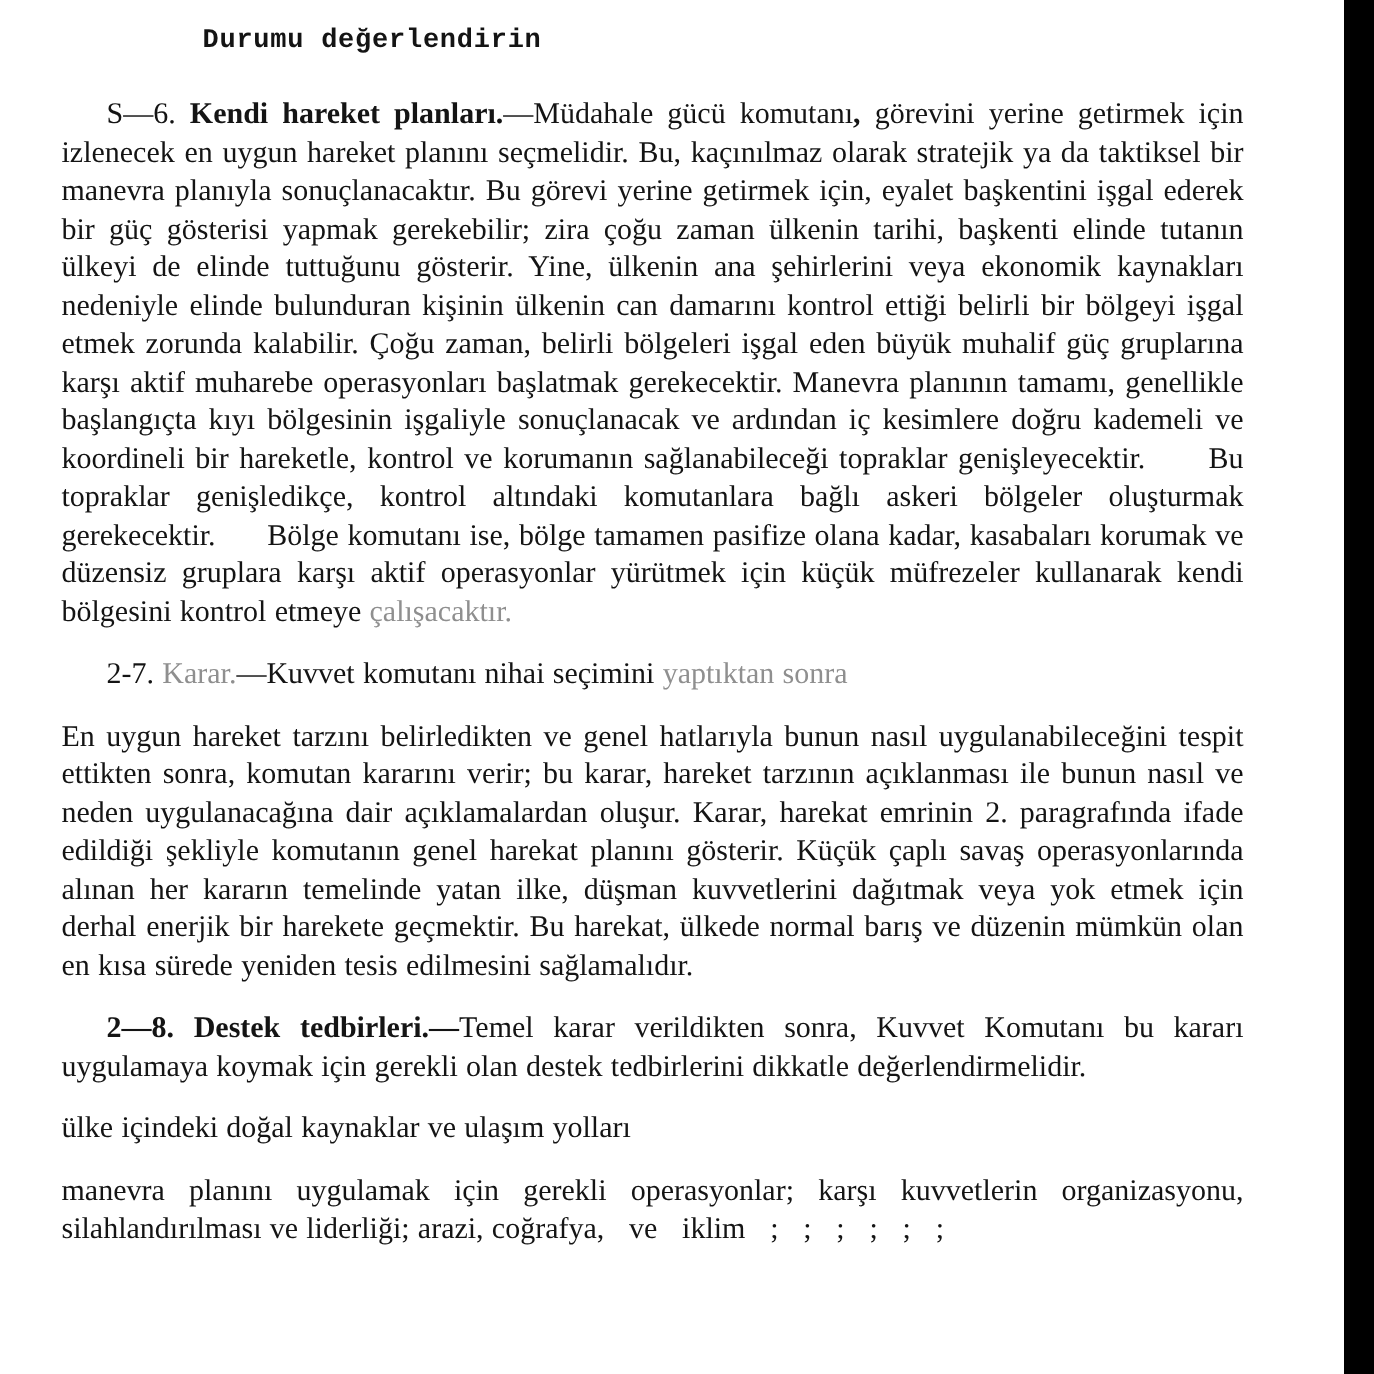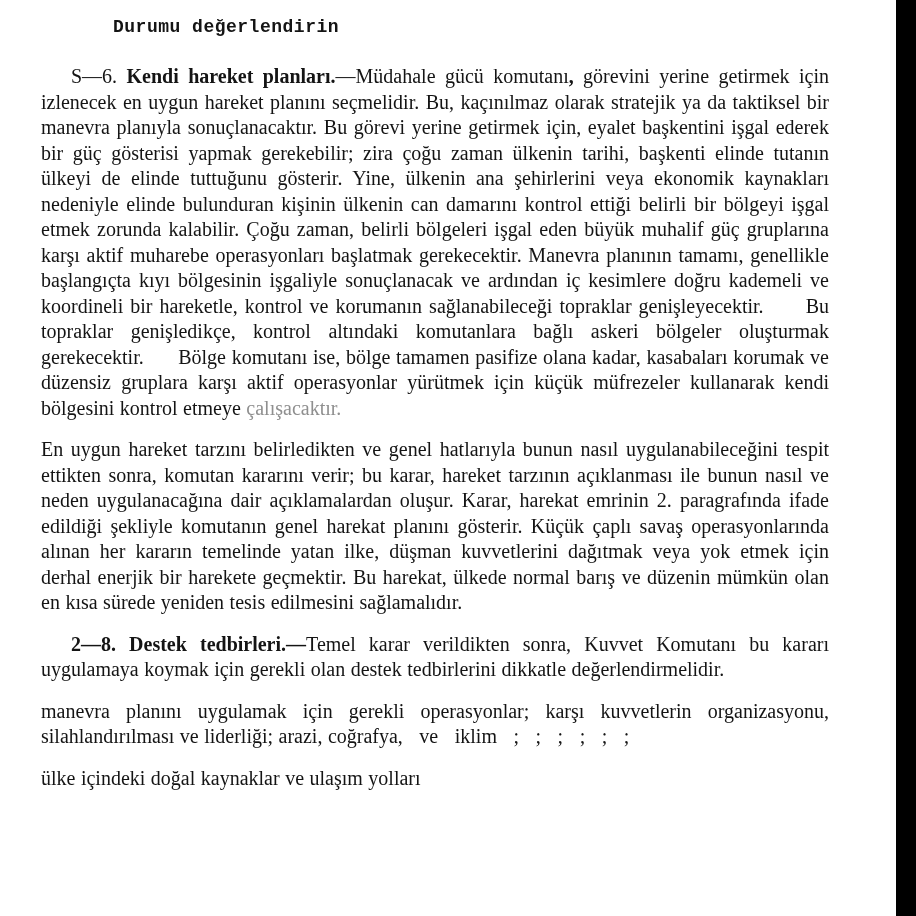--- a/index.html
+++ b/index.html
@@ -21,21 +21,21 @@
     position: absolute;
     left: 25px; top: 14px;
     width: 820px;
   }
   .doc-heading {
     font-family: "Liberation Mono", "DejaVu Sans Mono", monospace;
     font-weight: bold;
     font-size: 18px;
     line-height: 26px;
     letter-spacing: 0.5px;
-    margin: 0 0 24px 88px;
+    margin: 0 0 24px 110px;
     white-space: nowrap;
   }
   .para {
     margin: 16px;
     font-size: 20px;
     line-height: 25.5px;
     text-align: justify;
     word-spacing: 0.5px;
   }
   .para.indent { text-indent: 30px; }
@@ -43,20 +43,21 @@
   .para span.b { font-weight: bold; color: var(--ink, #141414); }
   .para span.m { color: var(--muted, #8f8f8f); }
 </style>
 </head>
 <body style="--ink: #141414; --muted: #8f8f8f; --bar: #000000; background: rgb(255, 255, 255);">
 
 <div class="page">
   <h1 class="doc-heading">Durumu değerlendirin</h1>
   <div>
       <p class="para indent"><span class="n">S—6. </span><span class="b">Kendi hareket planları.</span><span class="n">—Müdahale gücü komutanı</span><span class="b">,</span><span class="n"> görevini yerine getirmek için izlenecek en uygun hareket planını seçmelidir. Bu, kaçınılmaz olarak stratejik ya da taktiksel bir manevra planıyla sonuçlanacaktır. Bu görevi yerine getirmek için, eyalet başkentini işgal ederek bir güç gösterisi yapmak gerekebilir; zira çoğu zaman ülkenin tarihi, başkenti elinde tutanın ülkeyi de elinde tuttuğunu gösterir. Yine, ülkenin ana şehirlerini veya ekonomik kaynakları nedeniyle elinde bulunduran kişinin ülkenin can damarını kontrol ettiği belirli bir bölgeyi işgal etmek zorunda kalabilir. Çoğu zaman, belirli bölgeleri işgal eden büyük muhalif güç gruplarına karşı aktif muharebe operasyonları başlatmak gerekecektir. Manevra planının tamamı, genellikle başlangıçta kıyı bölgesinin işgaliyle sonuçlanacak ve ardından iç kesimlere doğru kademeli ve koordineli bir hareketle, kontrol ve korumanın sağlanabileceği topraklar genişleyecektir.&nbsp;&nbsp;&nbsp;&nbsp;&nbsp; Bu topraklar genişledikçe, kontrol altındaki komutanlara bağlı askeri bölgeler oluşturmak gerekecektir.&nbsp;&nbsp;&nbsp;&nbsp;&nbsp; Bölge komutanı ise, bölge tamamen pasifize olana kadar, kasabaları korumak ve düzensiz gruplara karşı aktif operasyonlar yürütmek için küçük müfrezeler kullanarak kendi bölgesini kontrol etmeye </span><span class="m">çalışacaktır.</span></p>
+      <p class="para indent"><span class="n">2-7. </span><span class="m">Karar.</span><span class="n">—Kuvvet komutanı nihai seçimini </span><span class="m">yaptıktan sonra</span></p>
       <p class="para"><span class="n">En uygun hareket tarzını belirledikten ve genel hatlarıyla bunun nasıl uygulanabileceğini tespit ettikten sonra, komutan kararını verir; bu karar, hareket tarzının açıklanması ile bunun nasıl ve neden uygulanacağına dair açıklamalardan oluşur. Karar, harekat emrinin 2. paragrafında ifade edildiği şekliyle komutanın genel harekat planını gösterir. Küçük çaplı savaş operasyonlarında alınan her kararın temelinde yatan ilke, düşman kuvvetlerini dağıtmak veya yok etmek için derhal enerjik bir harekete geçmektir. Bu harekat, ülkede normal barış ve düzenin mümkün olan en kısa sürede yeniden tesis edilmesini sağlamalıdır.</span></p>
       <p class="para indent"><span class="b">2—8. Destek tedbirleri.—</span><span class="n">Temel karar verildikten sonra, Kuvvet Komutanı bu kararı uygulamaya koymak için gerekli olan destek tedbirlerini dikkatle değerlendirmelidir.</span></p>
+      <p class="para"><span class="n">ülke içindeki doğal kaynaklar ve ulaşım yolları</span></p>
       <p class="para"><span class="n">manevra planını uygulamak için gerekli operasyonlar; karşı kuvvetlerin organizasyonu, silahlandırılması ve liderliği; arazi, coğrafya,&nbsp;&nbsp; ve&nbsp;&nbsp; iklim&nbsp;&nbsp; ;&nbsp;&nbsp; ;&nbsp;&nbsp; ;&nbsp;&nbsp; ;&nbsp;&nbsp; ;&nbsp;&nbsp; ;</span></p>
-      <p class="para"><span class="n">ülke içindeki doğal kaynaklar ve ulaşım yolları</span></p>
     </div>
 </div>
 
 <div class="scan-bar"></div>
 
 </body></html>

